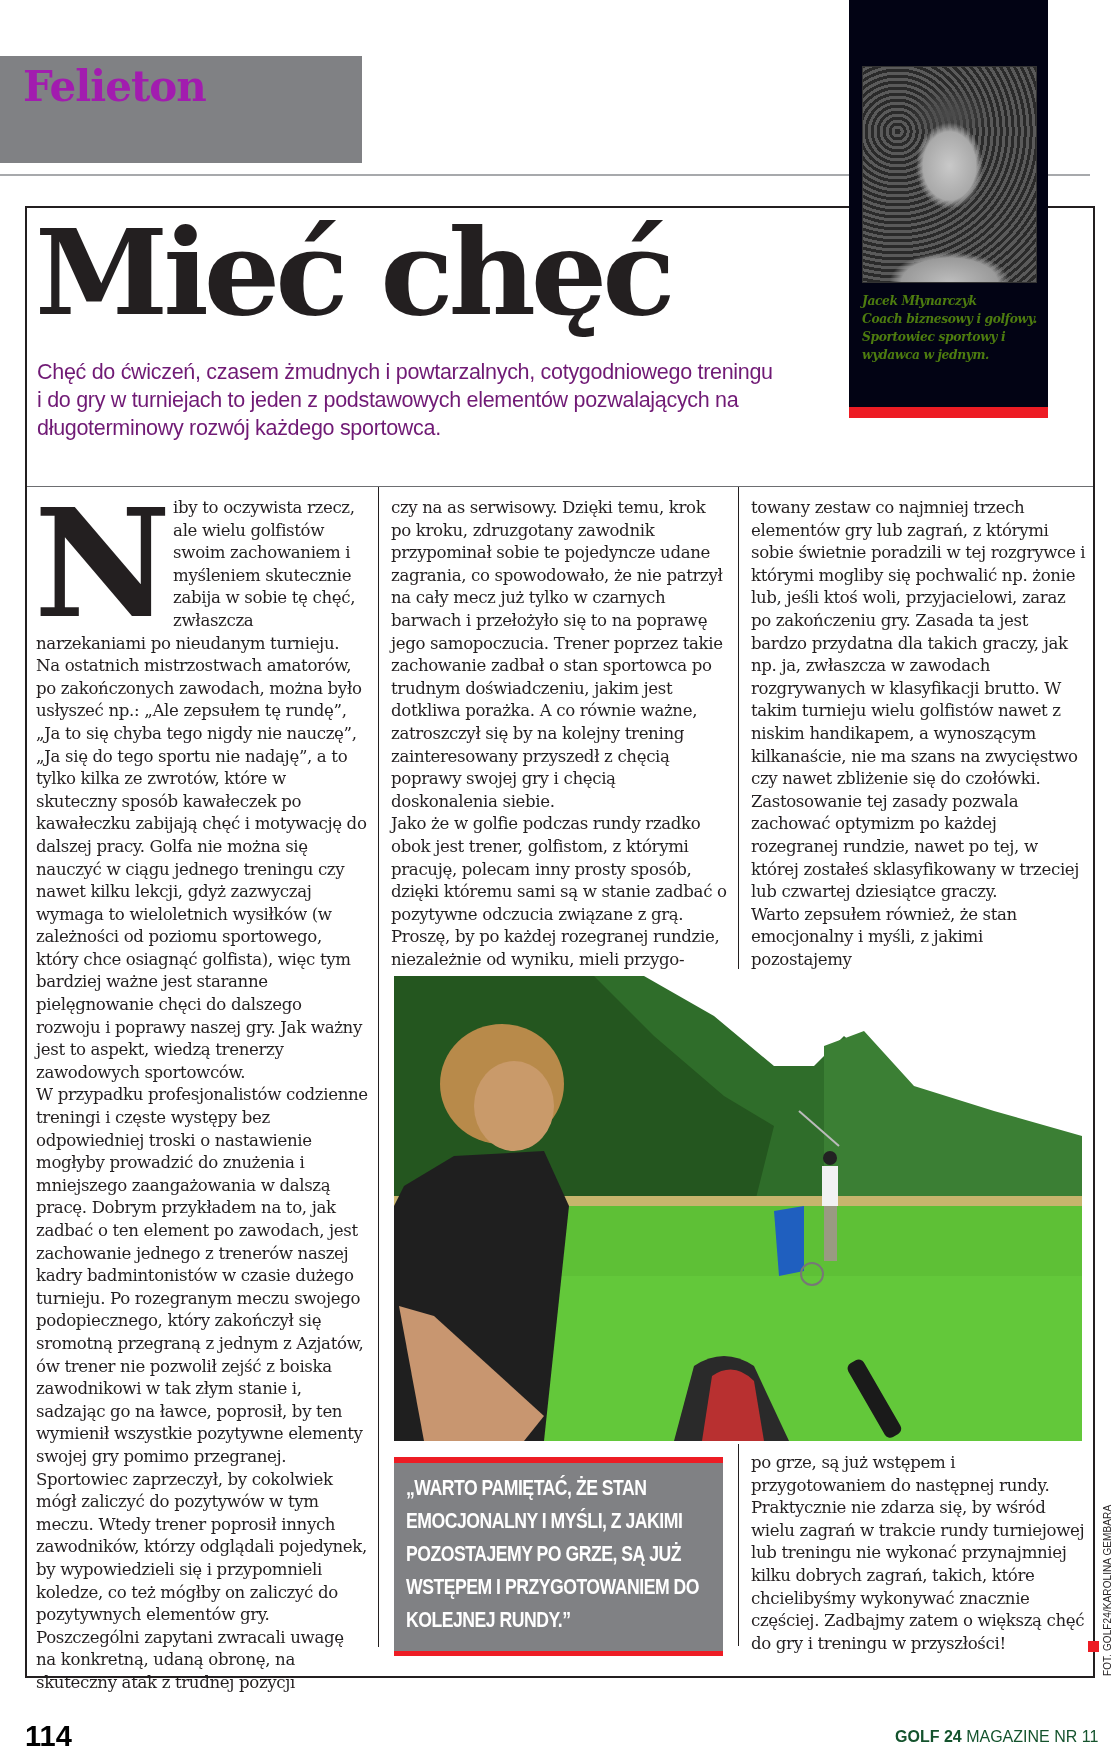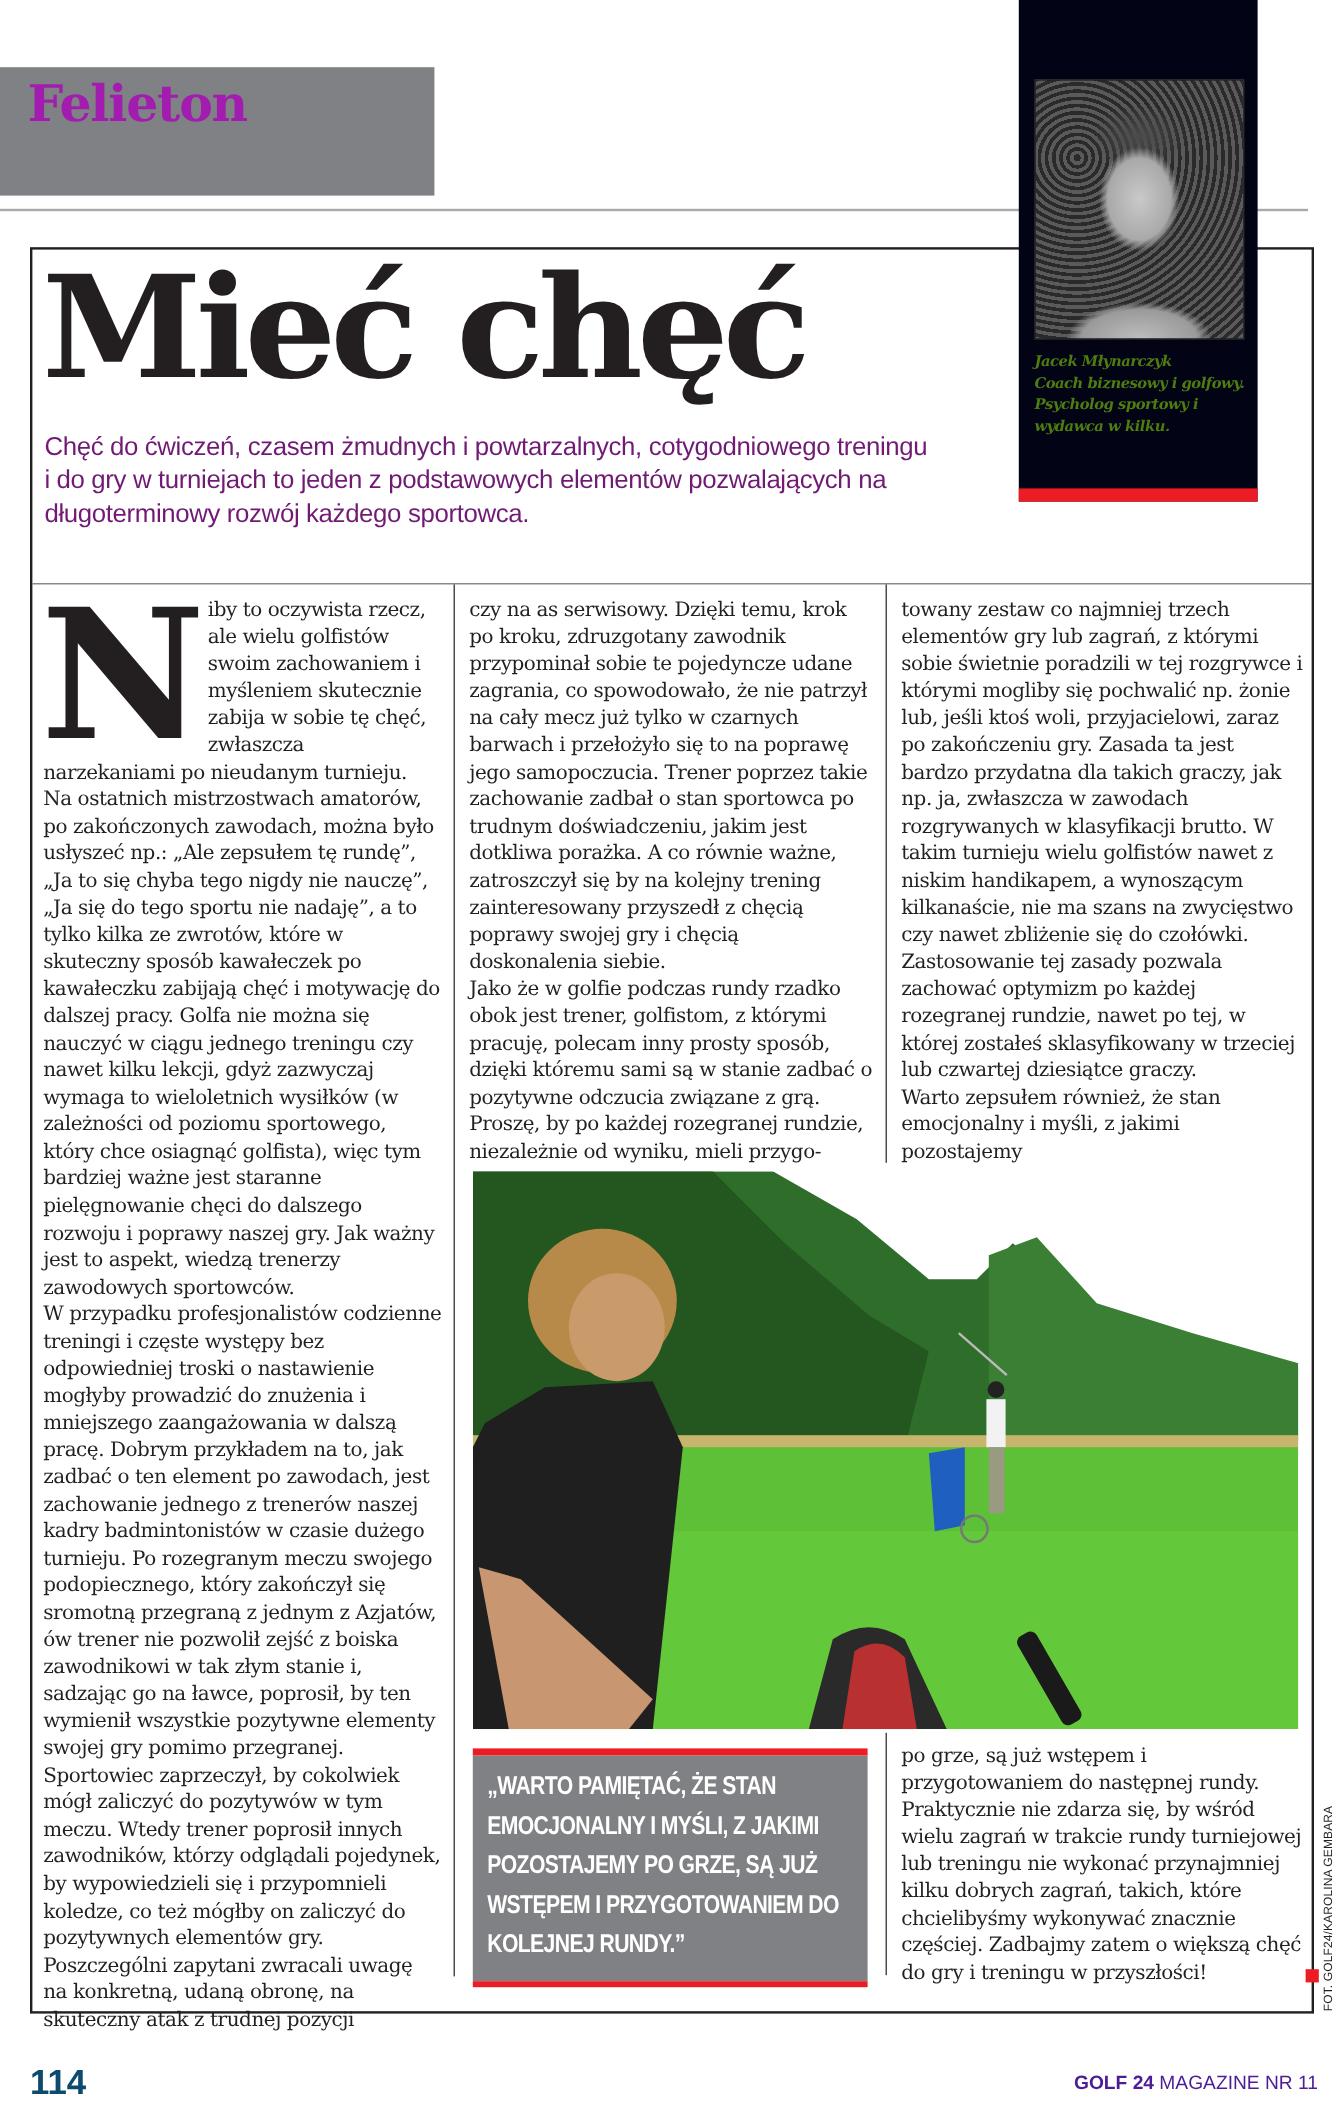--- a/index.html
+++ b/index.html
@@ -44,42 +44,42 @@
   .pull-box { left:394px; top:1463px; width:329px; height:188px; background:#808184; }
   .pull-text { left:406px; top:1472px; width:310px; font-family:"Liberation Sans", sans-serif; font-weight:bold;
                font-size:21.5px; line-height:33px; color:#ffffff; text-transform:uppercase; letter-spacing:-0.6px;
                transform:scaleX(0.82); transform-origin:left; width:380px; }
   .pull-red-bottom { left:394px; top:1651px; width:329px; height:5px; background:#ed1c24; }
 
   .end-mark { left:1088px; top:1641px; width:11px; height:11px; background:#ed1c24; }
   .credit { left:1102px; top:1676px; font-family:"Liberation Sans", sans-serif; font-size:10px; color:#231f20;
             transform:rotate(-90deg); transform-origin:left top; white-space:nowrap; letter-spacing:0.1px; }
 
-  .page-num { left:25px; top:1720px; font-family:"Liberation Sans", sans-serif; font-weight:bold; font-size:29px; color:#0c4a6e; }
-  .mag-name { left:895px; top:1728px; font-family:"Liberation Sans", sans-serif; font-size:16px; color:#4c1d95; }
+  .page-num { left:25px; top:1720px; font-family:"Liberation Sans", sans-serif; font-weight:bold; font-size:29px; color:#000000; }
+  .mag-name { left:895px; top:1728px; font-family:"Liberation Sans", sans-serif; font-size:16px; color:#14532d; }
   .mag-name b { font-weight:bold; }
 </style>
 </head>
 <body>
 
 <div class="abs section-bar"></div>
 <div class="abs section-label">Felieton</div>
 <div class="abs top-rule"></div>
 
 <div class="abs frame"></div>
 
 <h1 class="abs title" style="margin:0">Mieć chęć</h1>
 <div class="abs lead">Chęć do ćwiczeń, czasem żmudnych i powtarzalnych, cotygodniowego treningu i do gry w turniejach to jeden z podstawowych elementów pozwalających na długoterminowy rozwój każdego sportowca.</div>
 
 <div class="abs author-box"></div>
 <div class="abs author-photo"></div>
 <div class="abs author-text">
   <div>Jacek Młynarczyk</div>
   <div>Coach biznesowy i golfowy.</div>
-  <div>Psycholog sportowy i wydawca w kilku.</div>
+  <div>Sportowiec sportowy i wydawca w jednym.</div>
 </div>
 <div class="abs author-red"></div>
 
 <div class="abs divider"></div>
 
 <div class="abs col-sep" style="left:378px; top:487px; height:1160px;"></div>
 <div class="abs col-sep" style="left:738px; top:487px; height:482px;"></div>
 <div class="abs col-sep" style="left:738px; top:1444px; height:202px;"></div>
 
 <div class="abs col" style="left:36px; top:497px; width:332px;">

